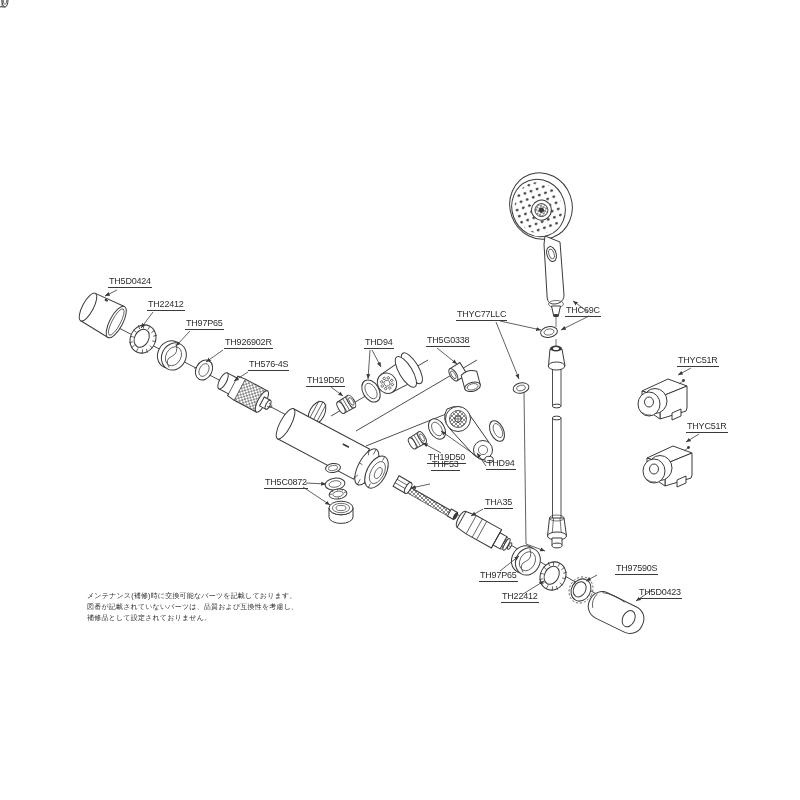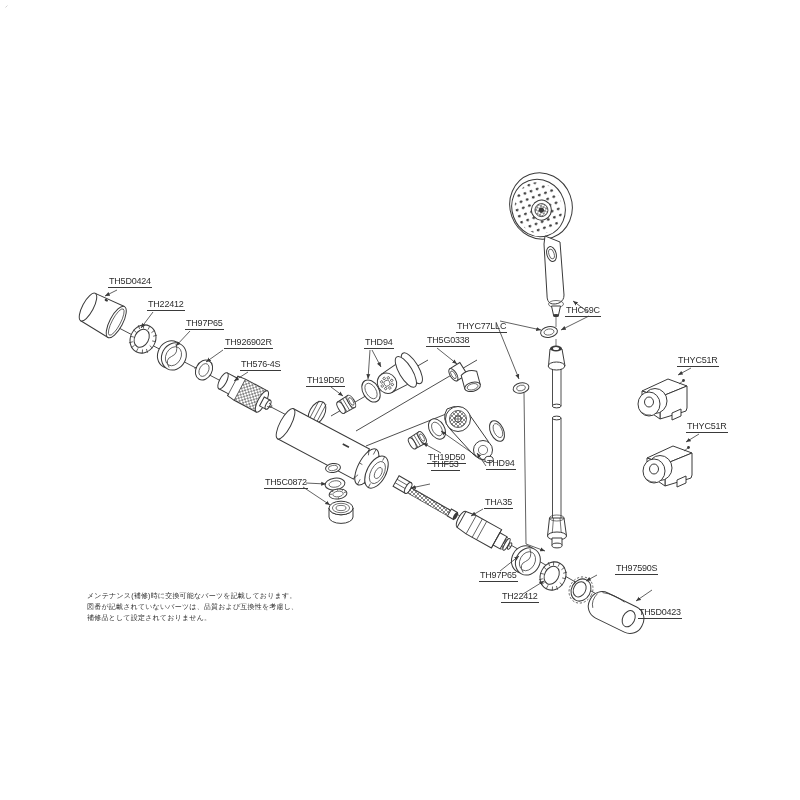--- a/index.html
+++ b/index.html
@@ -1,17 +1,17 @@
 <!DOCTYPE html>
 <html><head>
 <meta charset="utf-8">
 <style>
   html,body{margin:0;padding:0;background:#fff;}
   #stage{position:relative;width:800px;height:800px;background:#ffffff;overflow:hidden;
-         font-family:"Liberation Sans", sans-serif;border-radius:22px;}
+         font-family:"Liberation Sans", sans-serif;}
   #art{position:absolute;left:0;top:0;}
   .plabel{position:absolute;font-size:9px;letter-spacing:-0.2px;color:#2e2e2e;
           border-bottom:1px solid #3a3a3a;padding:0 1px 1px 1px;line-height:9px;white-space:nowrap;}
   #note{position:absolute;left:87px;top:590px;font-size:7px;line-height:11px;color:#2e2e2e;
         letter-spacing:0.2px;white-space:nowrap;}
   
   .ln{stroke:#3a3a3a;stroke-width:0.9;fill:none;}
   .th{stroke:#3a3a3a;stroke-width:0.7;fill:none;}
   .f {fill:#ffffff;stroke:#3a3a3a;stroke-width:1;}
   .fd{fill:#3a3a3a;stroke:none;}
@@ -322,37 +322,37 @@
     <path class="ld" d="M523,594 L544,581" marker-end="url(#arw)"></path>
     <path class="ld" d="M597,575 L586,581" marker-end="url(#arw)"></path>
     <path class="ld" d="M652,590 L636,601" marker-end="url(#arw)"></path>
   </g>
 </svg>
 
 <div class="plabel" style="left:108px;top:277px">TH5D0424</div>
 <div class="plabel" style="left:147px;top:300px">TH22412</div>
 <div class="plabel" style="left:185px;top:319px">TH97P65</div>
 <div class="plabel" style="left:224px;top:338px">TH926902R</div>
-<div class="plabel" style="left:240px;top:360px">TH576-4S</div>
+<div class="plabel" style="left:248px;top:360px">TH576-4S</div>
 <div class="plabel" style="left:306px;top:376px">TH19D50</div>
 <div class="plabel" style="left:364px;top:338px">THD94</div>
 <div class="plabel" style="left:426px;top:336px">TH5G0338</div>
-<div class="plabel" style="left:456px;top:322px">THYC77LLC</div>
+<div class="plabel" style="left:456px;top:310px">THYC77LLC</div>
 <div class="plabel" style="left:565px;top:306px">THC69C</div>
 <div class="plabel" style="left:677px;top:356px">THYC51R</div>
 <div class="plabel" style="left:686px;top:422px">THYC51R</div>
 <div class="plabel" style="left:427px;top:453px">TH19D50</div>
 <div class="plabel" style="left:486px;top:459px">THD94</div>
 <div class="plabel" style="left:431px;top:460px">THF53</div>
 <div class="plabel" style="left:484px;top:498px">THA35</div>
 <div class="plabel" style="left:264px;top:478px">TH5C0872</div>
 <div class="plabel" style="left:479px;top:571px">TH97P65</div>
 <div class="plabel" style="left:501px;top:592px">TH22412</div>
 <div class="plabel" style="left:615px;top:564px">TH97590S</div>
-<div class="plabel" style="left:638px;top:608px">TH5D0423</div>
+<div class="plabel" style="left:638px;top:588px">TH5D0423</div>
 
 <div id="note">
   <div>メンテナンス(補修)時に交換可能なパーツを記載しております。</div>
   <div>図番が記載されていないパーツは、品質および互換性を考慮し、</div>
   <div>補修品として設定されておりません。</div>
 </div>
 
 </div>
 
 </body></html>

